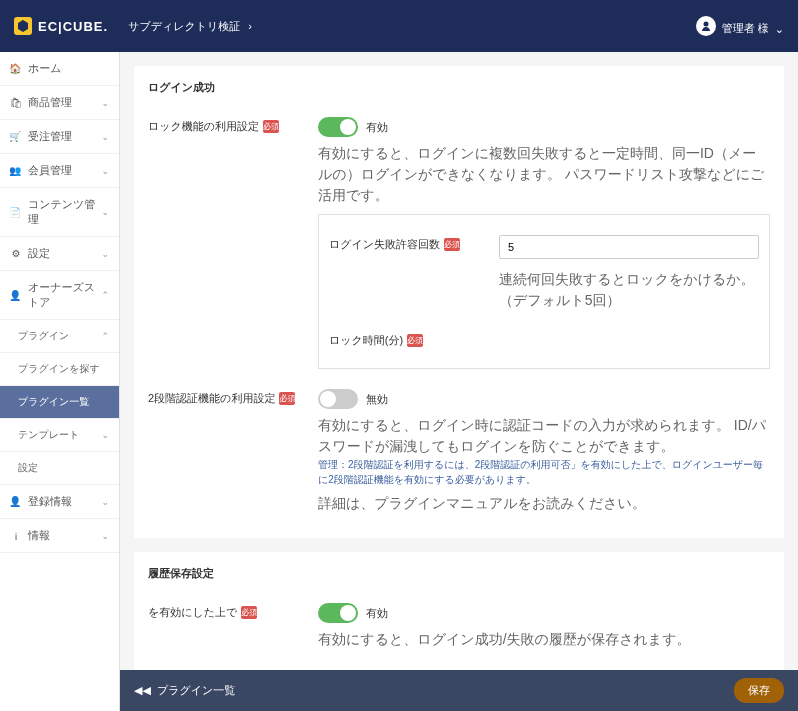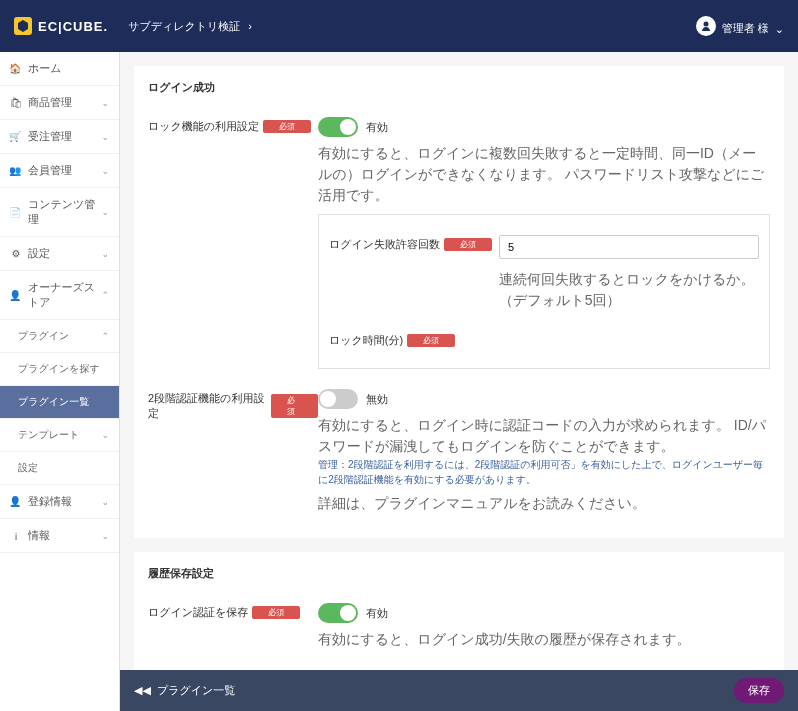--- a/index.html
+++ b/index.html
@@ -15,36 +15,36 @@
 .nav-item{padding:9px 10px;display:flex;align-items:center;gap:6px;font-size:11px;color:#555;cursor:pointer;border-bottom:1px solid #f0f0f0}
 .nav-item.sub{padding-left:18px;font-size:10px;color:#666}
 .nav-item.sub.active{background:#5a6f9e;color:#fff}
 .nav-icon{width:12px;height:12px;display:flex;align-items:center;justify-content:center;font-size:10px}
 .nav-chevron{margin-left:auto;font-size:9px;color:#999}
 .main{flex:1;overflow-y:auto;padding:14px 14px 50px;background:#f5f5f5}
 .section{background:#fff;padding:14px;margin-bottom:14px;border-radius:2px}
 .section-title{font-size:11px;font-weight:bold;margin-bottom:12px;color:#333}
 .form-row{display:flex;padding:10px 0;align-items:flex-start}
 .form-label{width:170px;font-size:11px;color:#333;display:flex;align-items:center;gap:4px;padding-top:2px}
-.badge{background:#d9534f;color:#fff;font-size:8px;padding:1px 16px;border-radius:2px}
+.badge{background:#d9534f;color:#fff;font-size:8px;padding:1px 0;border-radius:2px}
 .form-control{flex:1}
 .toggle{width:40px;height:20px;border-radius:10px;position:relative;display:inline-block;vertical-align:middle;cursor:pointer}
 .toggle.on{background:#5cb85c}
 .toggle.off{background:#ccc}
 .toggle::after{content:"";position:absolute;width:16px;height:16px;background:#fff;border-radius:50%;top:2px;transition:left .2s}
 .toggle.on::after{left:22px}
 .toggle.off::after{left:2px}
 .toggle-label{margin-left:8px;font-size:11px;color:#333;vertical-align:middle}
 .help-text{font-size:14px;color:#666;margin-top:6px;line-height:1.5}
 .link-text{color:#3a5f9e;font-size:10px;line-height:1.5}
 .input{width:100%;padding:5px 8px;border:1px solid #ccc;border-radius:2px;font-size:11px;margin-bottom:4px}
 .nested{border:1px solid #e0e0e0;padding:10px;margin-top:8px}
 .footer{position:fixed;bottom:0;left:120px;right:0;background:#3a4763;padding:8px 14px;display:flex;align-items:center;color:#fff;font-size:11px}
 .btn-back{display:flex;align-items:center;gap:6px;cursor:pointer}
-.btn-save{margin-left:auto;background:#701a75;color:#fff;padding:5px 14px;border:none;border-radius:12px;font-size:11px;cursor:pointer}
+.btn-save{margin-left:auto;background:#a16207;color:#fff;padding:5px 14px;border:none;border-radius:12px;font-size:11px;cursor:pointer}
 </style>
 </head>
 <body>
 
 <div class="header">
   <div class="logo">
     <span class="logo-icon">
         <svg width="12" height="12" viewBox="0 0 12 12">
           <path d="M6 0L11 3v6L6 12 1 9V3z" fill="#1e2c5a"></path>
         </svg>
@@ -179,21 +179,21 @@
         <div class="link-text">管理：2段階認証を利用するには、2段階認証の利用可否」を有効にした上で、ログインユーザー毎に2段階認証機能を有効にする必要があります。</div>
         <div class="help-text">詳細は、プラグインマニュアルをお読みください。</div>
       </div>
     </div>
   </div>
 
   <div class="section">
     <div class="section-title">履歴保存設定</div>
     <div class="form-row">
       <div class="form-label">
-            <span>ログイン認証を保存</span>
+            <span>を有効にした上で</span>
             <span class="badge">必須</span>
           </div>
       <div class="form-control">
         <span class="toggle on"></span><span class="toggle-label">有効</span>
         <div class="help-text">有効にすると、ログイン成功/失敗の履歴が保存されます。</div>
       </div>
     </div>
     <div class="form-row">
       <div class="form-label">
             <span>画面操作履歴を保存</span>

